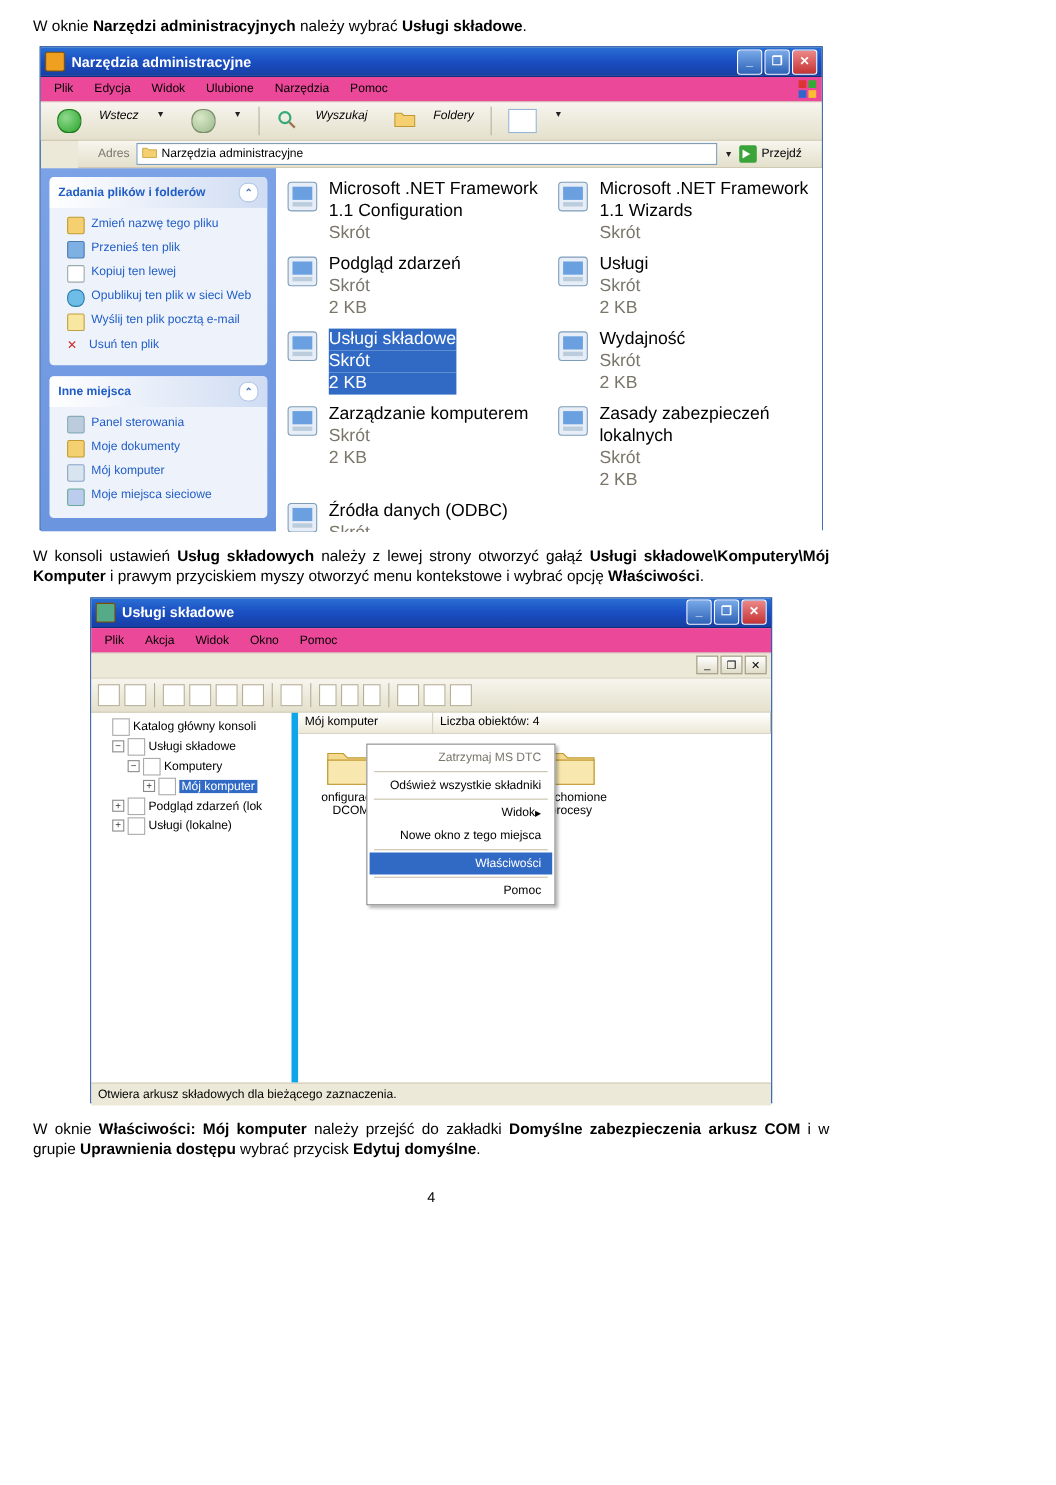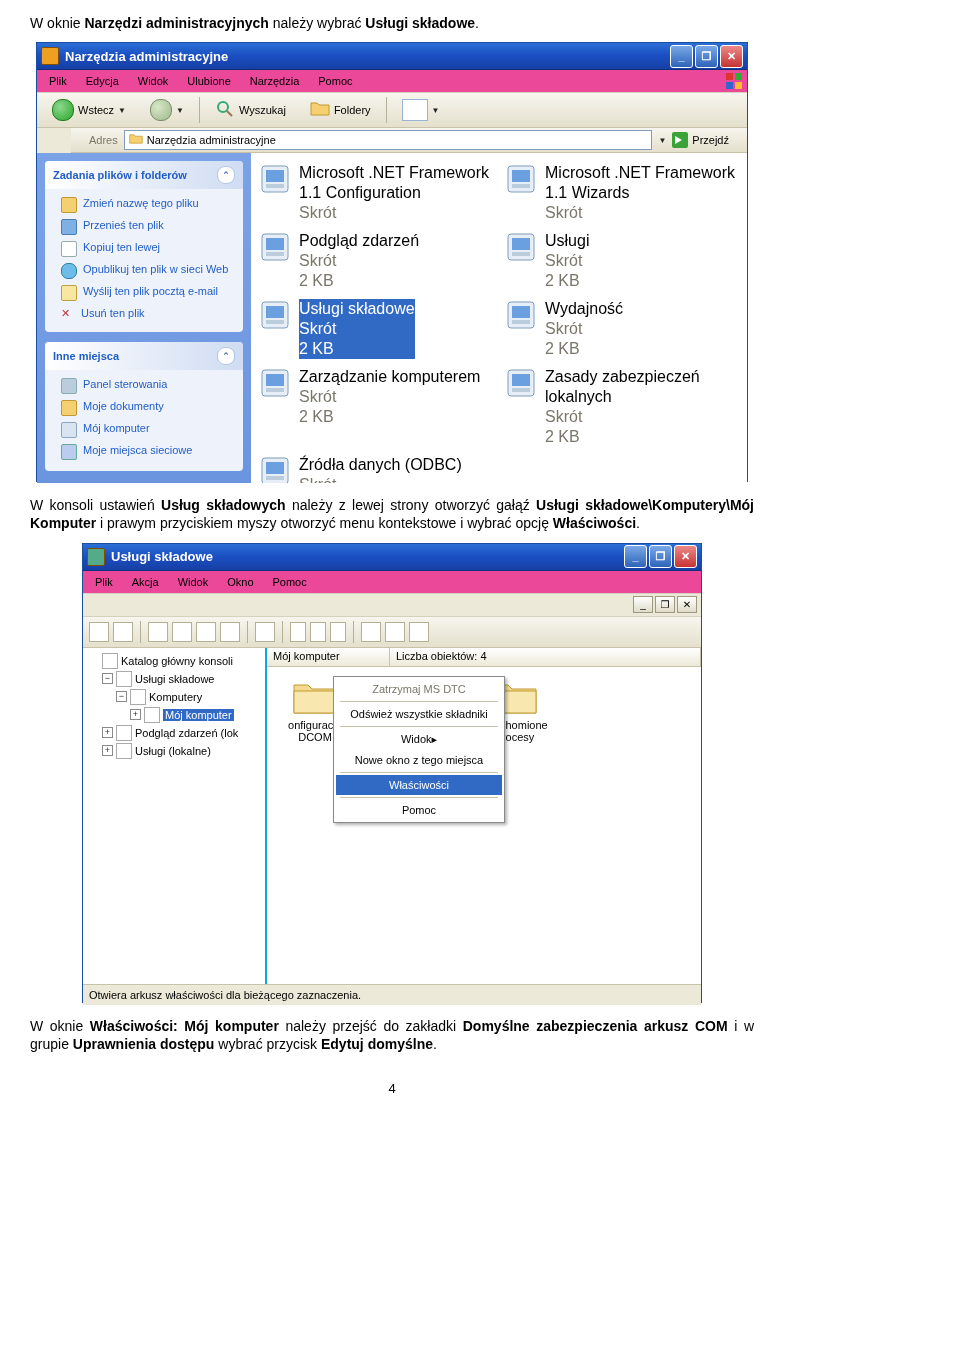--- a/index.html
+++ b/index.html
@@ -15,21 +15,21 @@
   .titlebar .ticon { width:16px; height:16px; background:#f0a020; border:1px solid #805000; margin-right:6px; border-radius:2px; flex-shrink:0; }
   .titlebar .wmbtns { margin-left:auto; display:flex; gap:2px; }
   .wmbtn { width:21px; height:21px; border:1px solid #fff; border-radius:3px; background:linear-gradient(to bottom,#79a9e8,#2e63b8); color:#fff; display:flex; align-items:center; justify-content:center; font-size:11px; line-height:1; cursor:default; }
   .wmbtn.close { background:linear-gradient(to bottom,#e88,#c53333); }
   .menubar { height:22px; background:#ec4899; border-bottom:1px solid #d6d0bf; display:flex; align-items:center; padding:0 4px; gap:3px; }
   .menubar .mi { padding:2px 8px; cursor:default; }
   .winflag { margin-left:auto; width:18px; height:18px; }
 
   
   .toolbar1 { height:34px; background:linear-gradient(to bottom,#f7f5ee,#e4e0cc); border-bottom:1px solid #c8c2ab; display:flex; align-items:center; padding:0 6px; gap:6px; }
-  .tbtn { display:flex; align-items:center; gap:4px; padding:2px 8px; border:1px solid transparent; border-radius:3px; cursor:default; }
+  .tbtn { display:flex; gap:16px; padding:2px 8px; border:1px solid transparent; border-radius:3px; cursor:default;font-style:italic; }
   .tbtn .bico { width:20px; height:20px; border-radius:10px; }
   .ico-back { background:radial-gradient(circle at 35% 35%,#8ed98e,#2aa52a); border:1px solid #1d7a1d; }
   .ico-fwd { background:radial-gradient(circle at 35% 35%,#d8e8c8,#9cb88c); border:1px solid #7a8c6a; }
   .ico-search svg, .ico-folder svg { width:20px; height:20px; }
   .caret { font-size:8px; color:#222; }
   .vline { width:1px; height:26px; background:#b5b19e; }
   .viewbox { width:24px; height:20px; border:1px solid #98b4d4; background:#fff; }
   .addrbar { height:24px; background:linear-gradient(to bottom,#f7f5ee,#e4e0cc); border-bottom:1px solid #c8c2ab; display:flex; align-items:center; padding:0 18px; gap:6px;margin-left:34px; }
   .addrbar .label { color:#7a766a; }
   .addrbar .field { flex:1; height:18px; background:#fff; border:1px solid #7e9db9; display:flex; align-items:center; padding:0 4px; gap:4px; }
@@ -64,36 +64,36 @@
   .ftxt .t2 { color:#7a766a; }
 
   
   .mmc-sub { height:22px; background:#ece9d8; display:flex; align-items:center; justify-content:flex-end; padding:0 4px; border-bottom:1px solid #d6d0bf; }
   .subbtn { width:18px; height:15px; border:1px solid #9d987f; background:linear-gradient(to bottom,#fff,#e0dcc8); margin-left:2px; display:flex;align-items:center;justify-content:center;font-size:10px; }
   .mmc-tb { height:30px; background:linear-gradient(to bottom,#f7f5ee,#e4e0cc); border-bottom:1px solid #c8c2ab; display:flex; align-items:center; padding:0 6px; gap:4px; }
   .mmc-tb .ico { width:18px; height:18px; border:1px solid #b5af94; background:#fff; }
   .mmc-tb .sep { width:1px; height:22px; background:#b5af94; margin:0 3px; }
 
   .mmc-body { display:flex; height:336px; background:#fff; position:relative; }
-  .treepane { width:178px; border-right:2px solid #0ea5e9; padding:4px 2px; font-size:11px; overflow:hidden; }
+  .treepane { width:178px; border-right:6px solid #0ea5e9; padding:4px 2px; font-size:11px; overflow:hidden; }
   .treeitem { display:flex; align-items:center; gap:3px; padding:1px 0; white-space:nowrap; }
   .pad { display:inline-block; }
   .pm { width:9px; height:9px; border:1px solid #8a8a8a; background:#fff; color:#333; font-size:9px; line-height:8px; text-align:center; flex-shrink:0; }
   .tr-ico { width:14px; height:14px; flex-shrink:0; border:1px solid #aaa; background:#fff; }
   .treeitem.selected span.lab { background:#316ac5; color:#fff; padding:0 2px; }
 
   .listpane { flex:1; display:flex; flex-direction:column; }
   .colhdr { height:18px; display:flex; border-bottom:1px solid #c8c2ab; }
   .colhdr .col { border-right:1px solid #c8c2ab; background:linear-gradient(to bottom,#fff,#ece9d8); padding:2px 6px; font-size:11px; }
   .listrow { display:flex; gap:24px; padding:10px; }
   .folditem { width:76px; text-align:center; font-size:11px; }
   .foldico { width:46px; height:38px; margin:0 auto 4px auto; }
 
   .ctxmenu { position:absolute; left:250px; top:28px; width:166px; background:#fff; border:1px solid #8a8a8a; box-shadow:2px 2px 3px rgba(0,0,0,0.3); padding:2px; font-size:11px; }
-  .ctxmenu .cmi { padding:4px 10px; display:flex; justify-content:center; align-items:center; cursor:default; }
+  .ctxmenu .cmi { padding:4px 10px; display:flex; justify-content:flex-end; align-items:center; cursor:default; }
   .ctxmenu .cmi.disabled { color:#7a766a; }
   .ctxmenu .cmi.selected { background:#316ac5; color:#fff; }
   .ctxmenu hr { border:none; border-top:1px solid #c8c2ab; margin:2px 4px; }
 
   .statusbar { height:20px; border-top:1px solid #c8c2ab; background:#ece9d8; display:flex; align-items:center; padding:0 6px; font-size:11px; }
 
   .page-num { text-align:center; font-size:13px; margin-top:28px; }
 </style>
 </head>
 <body>
@@ -494,21 +494,21 @@
           <div class="cmi selected">
             <span>Właściwości</span>
           </div>
           <hr>
           <div class="cmi">
             <span>Pomoc</span>
           </div>
         </div>
   </div>
   <div class="statusbar">
-        <span>Otwiera arkusz właściwości dla bieżącego zaznaczenia.</span>
+        <span>Otwiera arkusz składowych dla bieżącego zaznaczenia.</span>
       </div>
 </div>
 
 <p class="para">
   <span>W oknie </span><b>Właściwości: Mój komputer</b><span> należy przejść do zakładki </span><b>Domyślne zabezpieczenia arkusz COM</b><span> i w grupie </span><b>Uprawnienia dostępu</b><span> wybrać przycisk </span><b>Edytuj domyślne</b><span>.</span>
 </p>
 
 <div class="page-num">4</div>
 
 </div>

